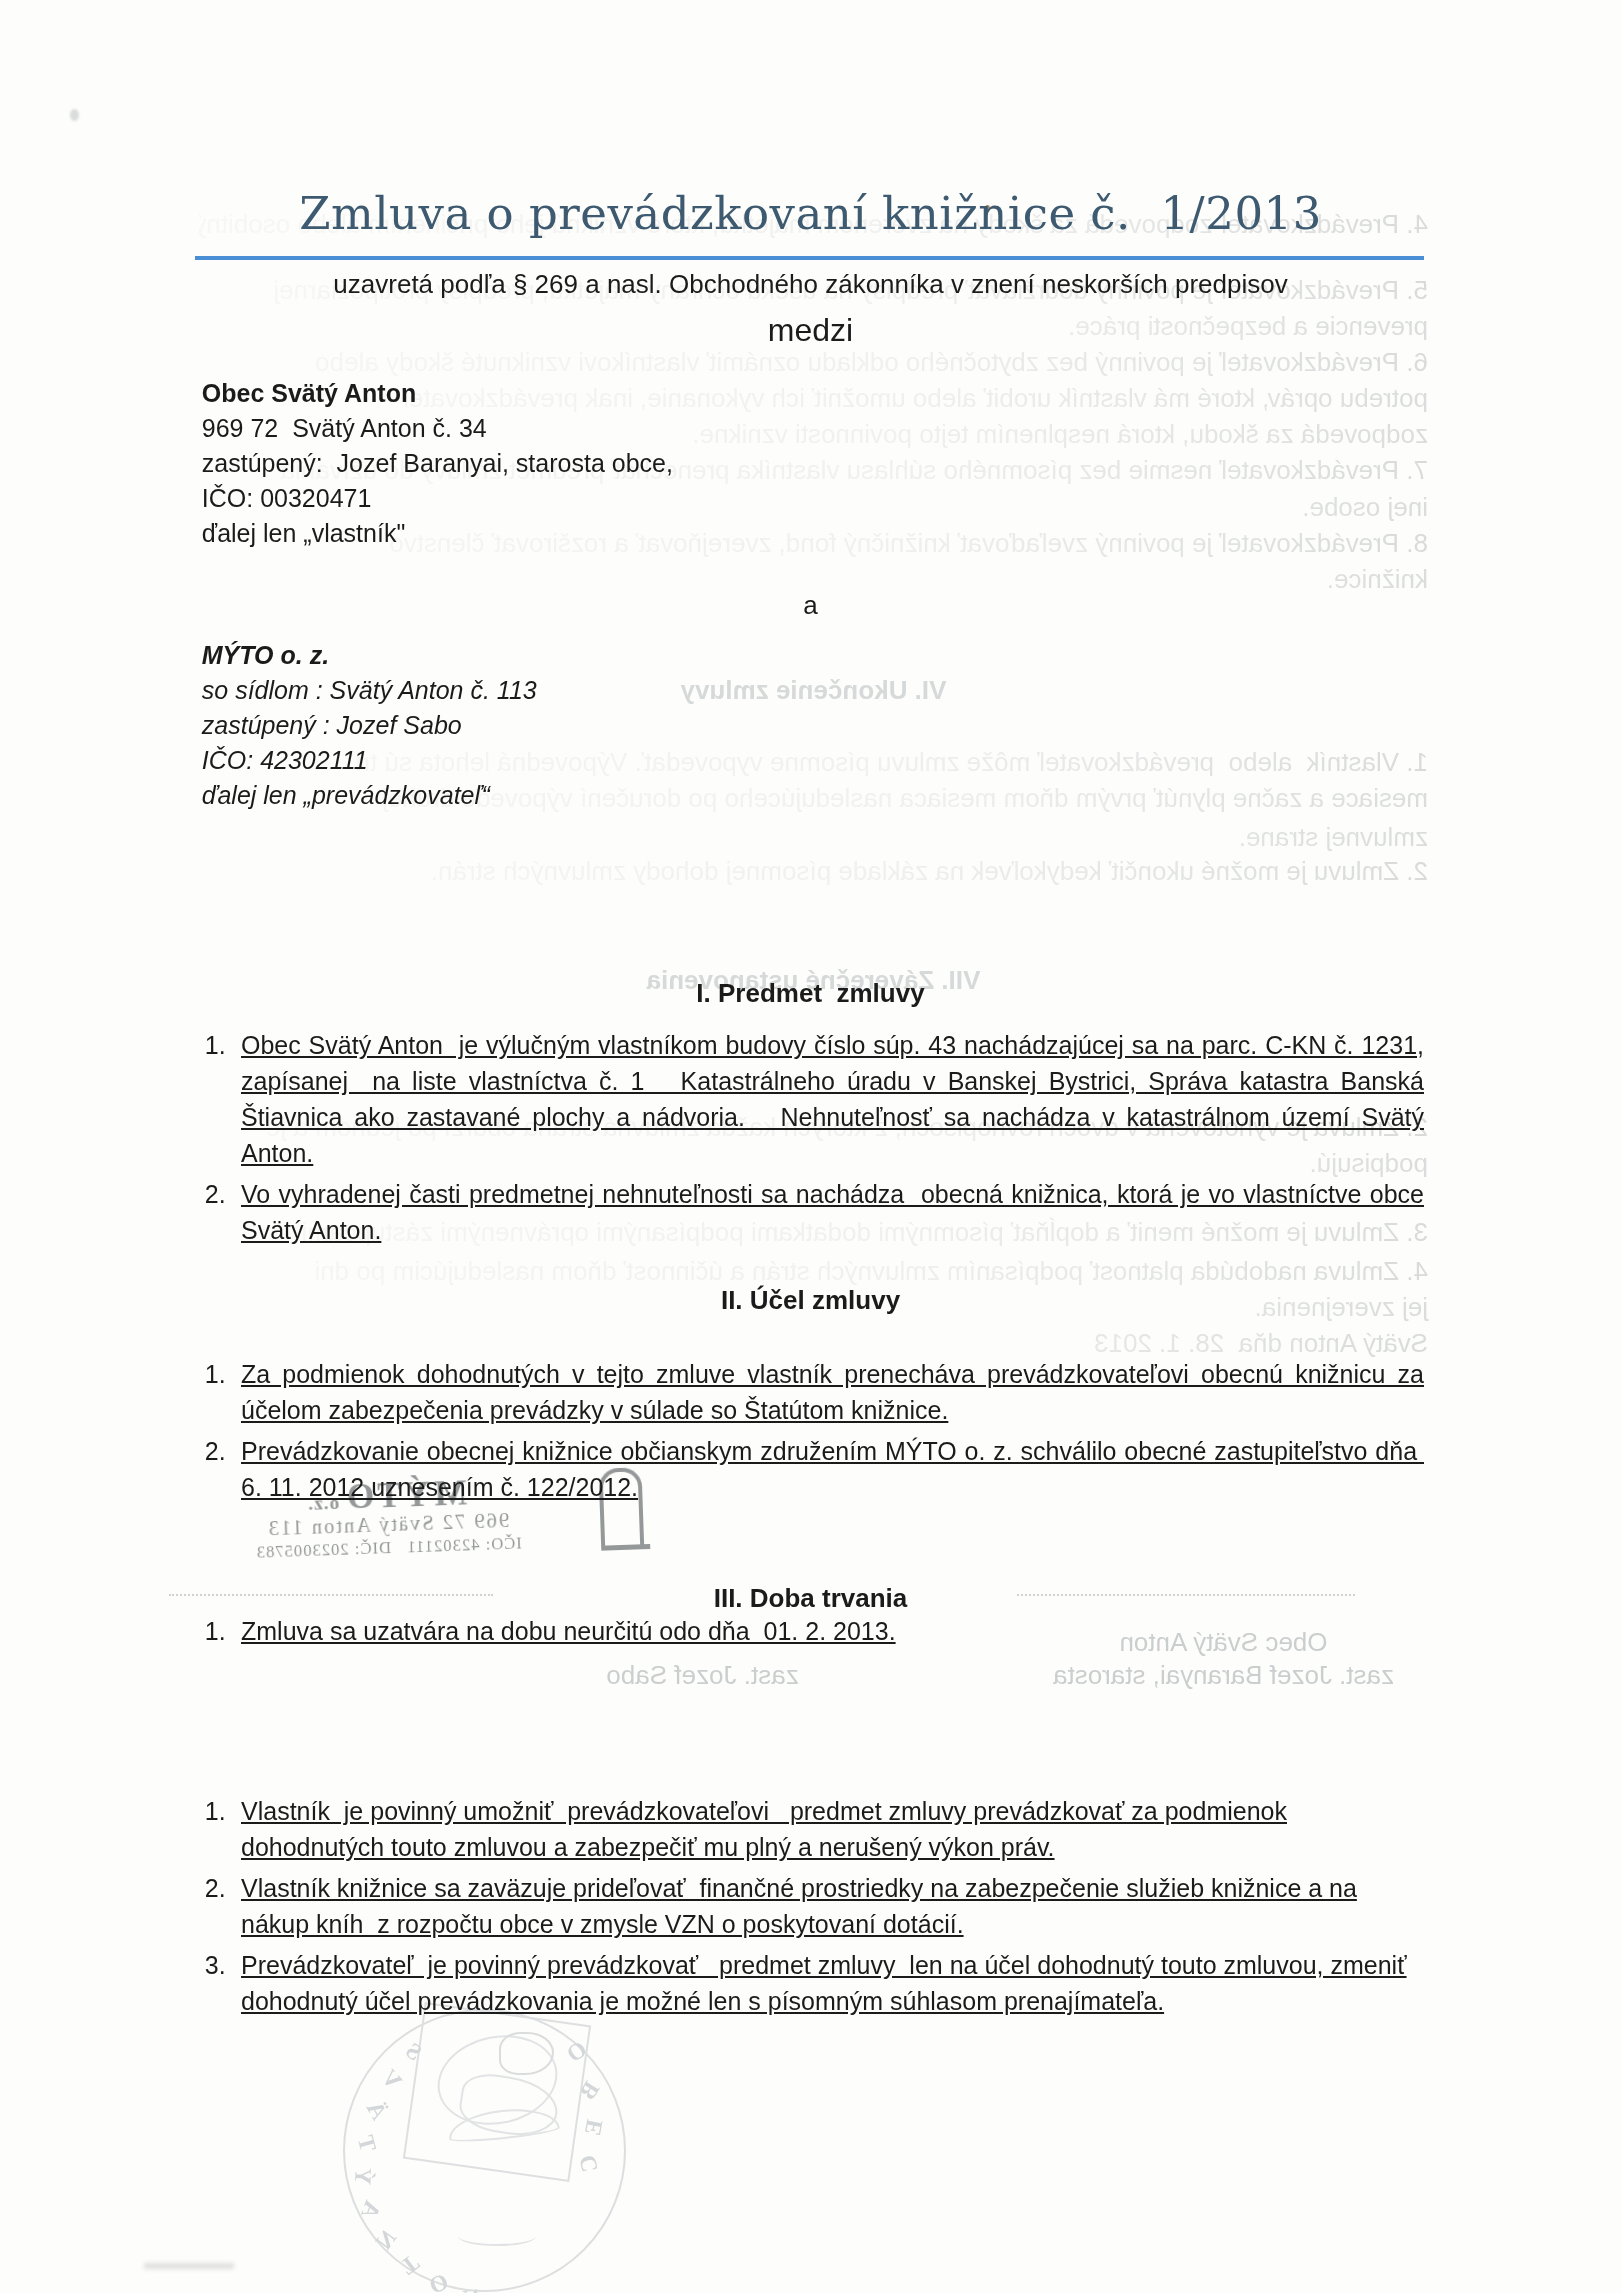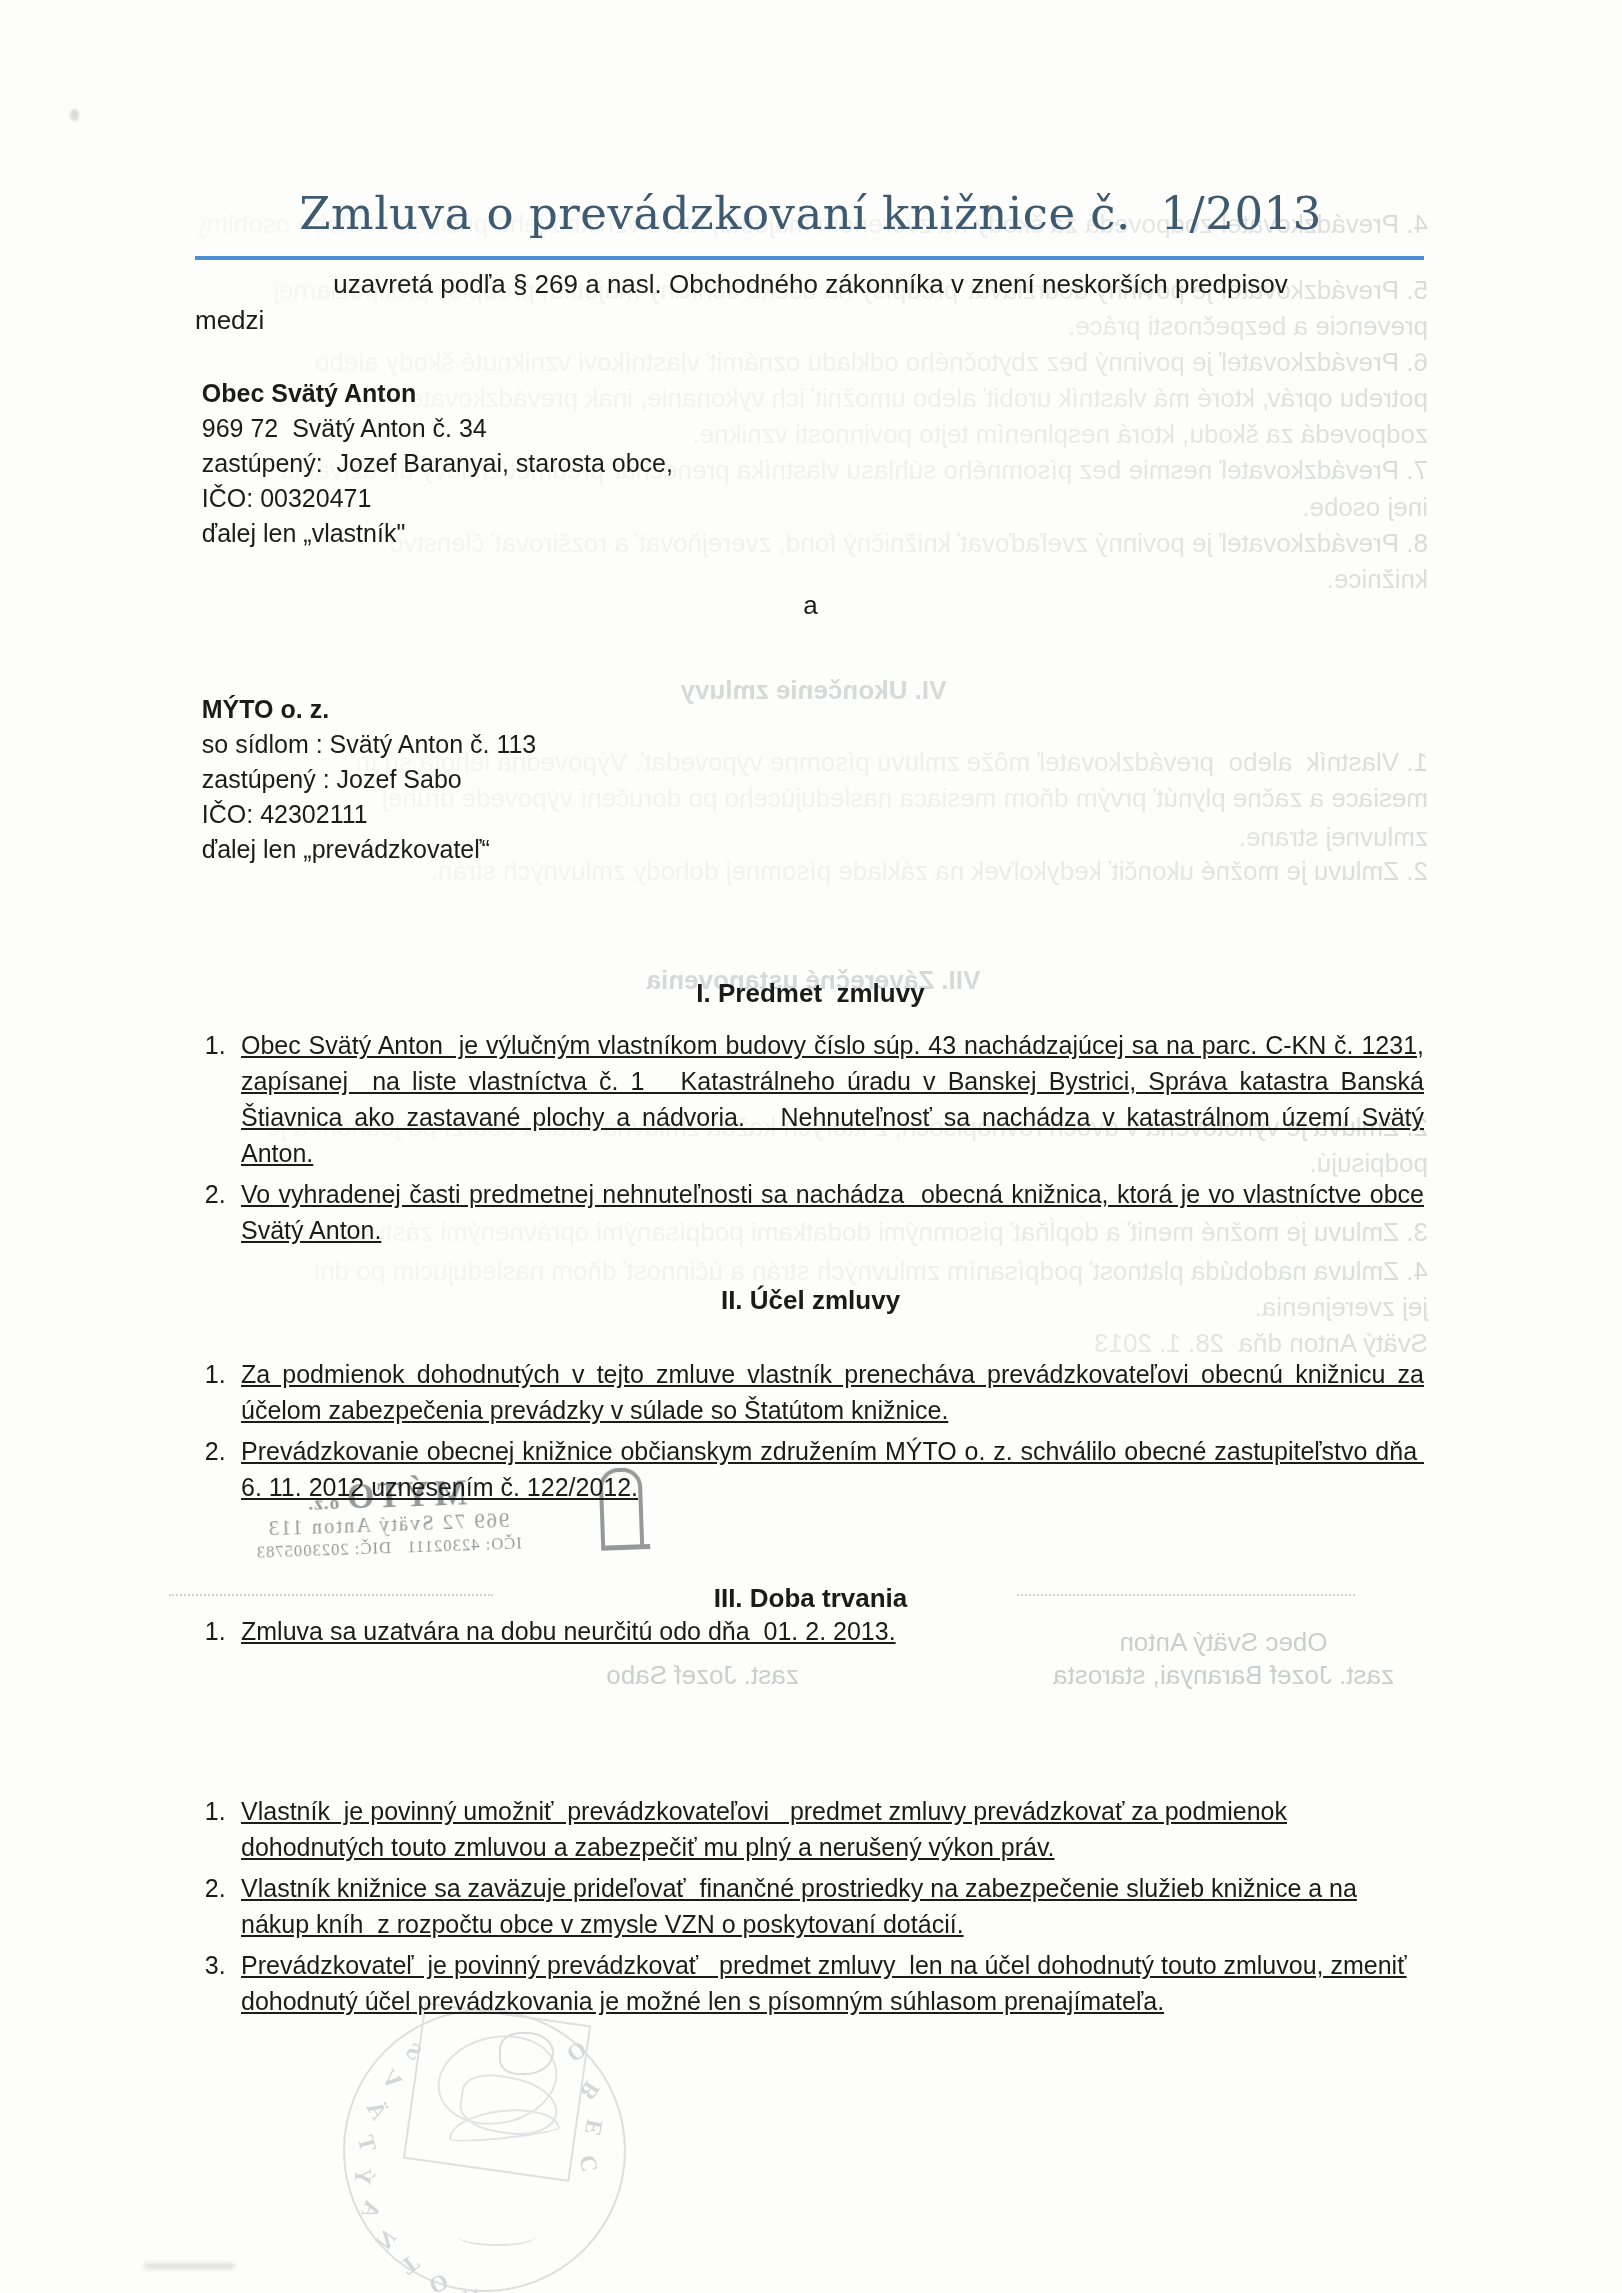--- a/index.html
+++ b/index.html
@@ -73,26 +73,26 @@
   .smudge{position:absolute; left:144px; top:2263px; width:90px; height:5.9px; background:#d7d8d8; filter:blur(2px); opacity:.8;}
   
   .doc{position:absolute; left:195px; top:0; width:1231px; height:100%; z-index:2;}
   .title{
     position:absolute; top:187px; left:0; width:100%; text-align:center;
     font-family:"DejaVu Serif", serif; font-size:45px; font-weight:500;
     color:#3d5a70; letter-spacing:0.5px;
   }
   .rule{position:absolute; top:256px; left:0; width:1229px; height:3.9px; background:#4a8ed6;}
   .subtitle{position:absolute; top:269px; left:0; width:100%; text-align:center; font-size:26px;}
-  .medzi{position:absolute; top:305px; left:0; width:100%; text-align:left; font-size:26px;}
+  .medzi{position:absolute; top:312px; left:0; width:100%; text-align:center; font-size:32px;}
   .party{position:absolute; left:6.8px; font-size:25px; line-height:35px;}
   .party-name{font-weight:bold;}
   .party1{top:376px;}
   .a-sep{position:absolute; top:590px; left:0; width:100%; text-align:center; font-size:26px;}
-  .party2{top:692px;}
+  .party2{top:638px;font-style:italic;}
   .sec-h{position:absolute; left:0; width:100%; text-align:center; font-size:26px; font-weight:bold;}
   .h1{top:962px;margin-top:16px;} .h2{top:1285px;} .h3{top:1583px;} .h4{top:1724px;}
   .clauses{position:absolute; left:0; width:1229px; font-size:25px; line-height:36px;}
   .l1{top:1027px;} .l2{top:1356px;} .l3{top:1613px;} .l4{top:1793px;}
   .just .li-text{text-align:justify;}
   .li{display:flex; margin-bottom:4.9px;}
   .num{flex:none; width:46px; padding-left:9.8px; box-sizing:border-box;}
   .li-text{flex:1;text-decoration:underline;}
 </style>
 </head>

